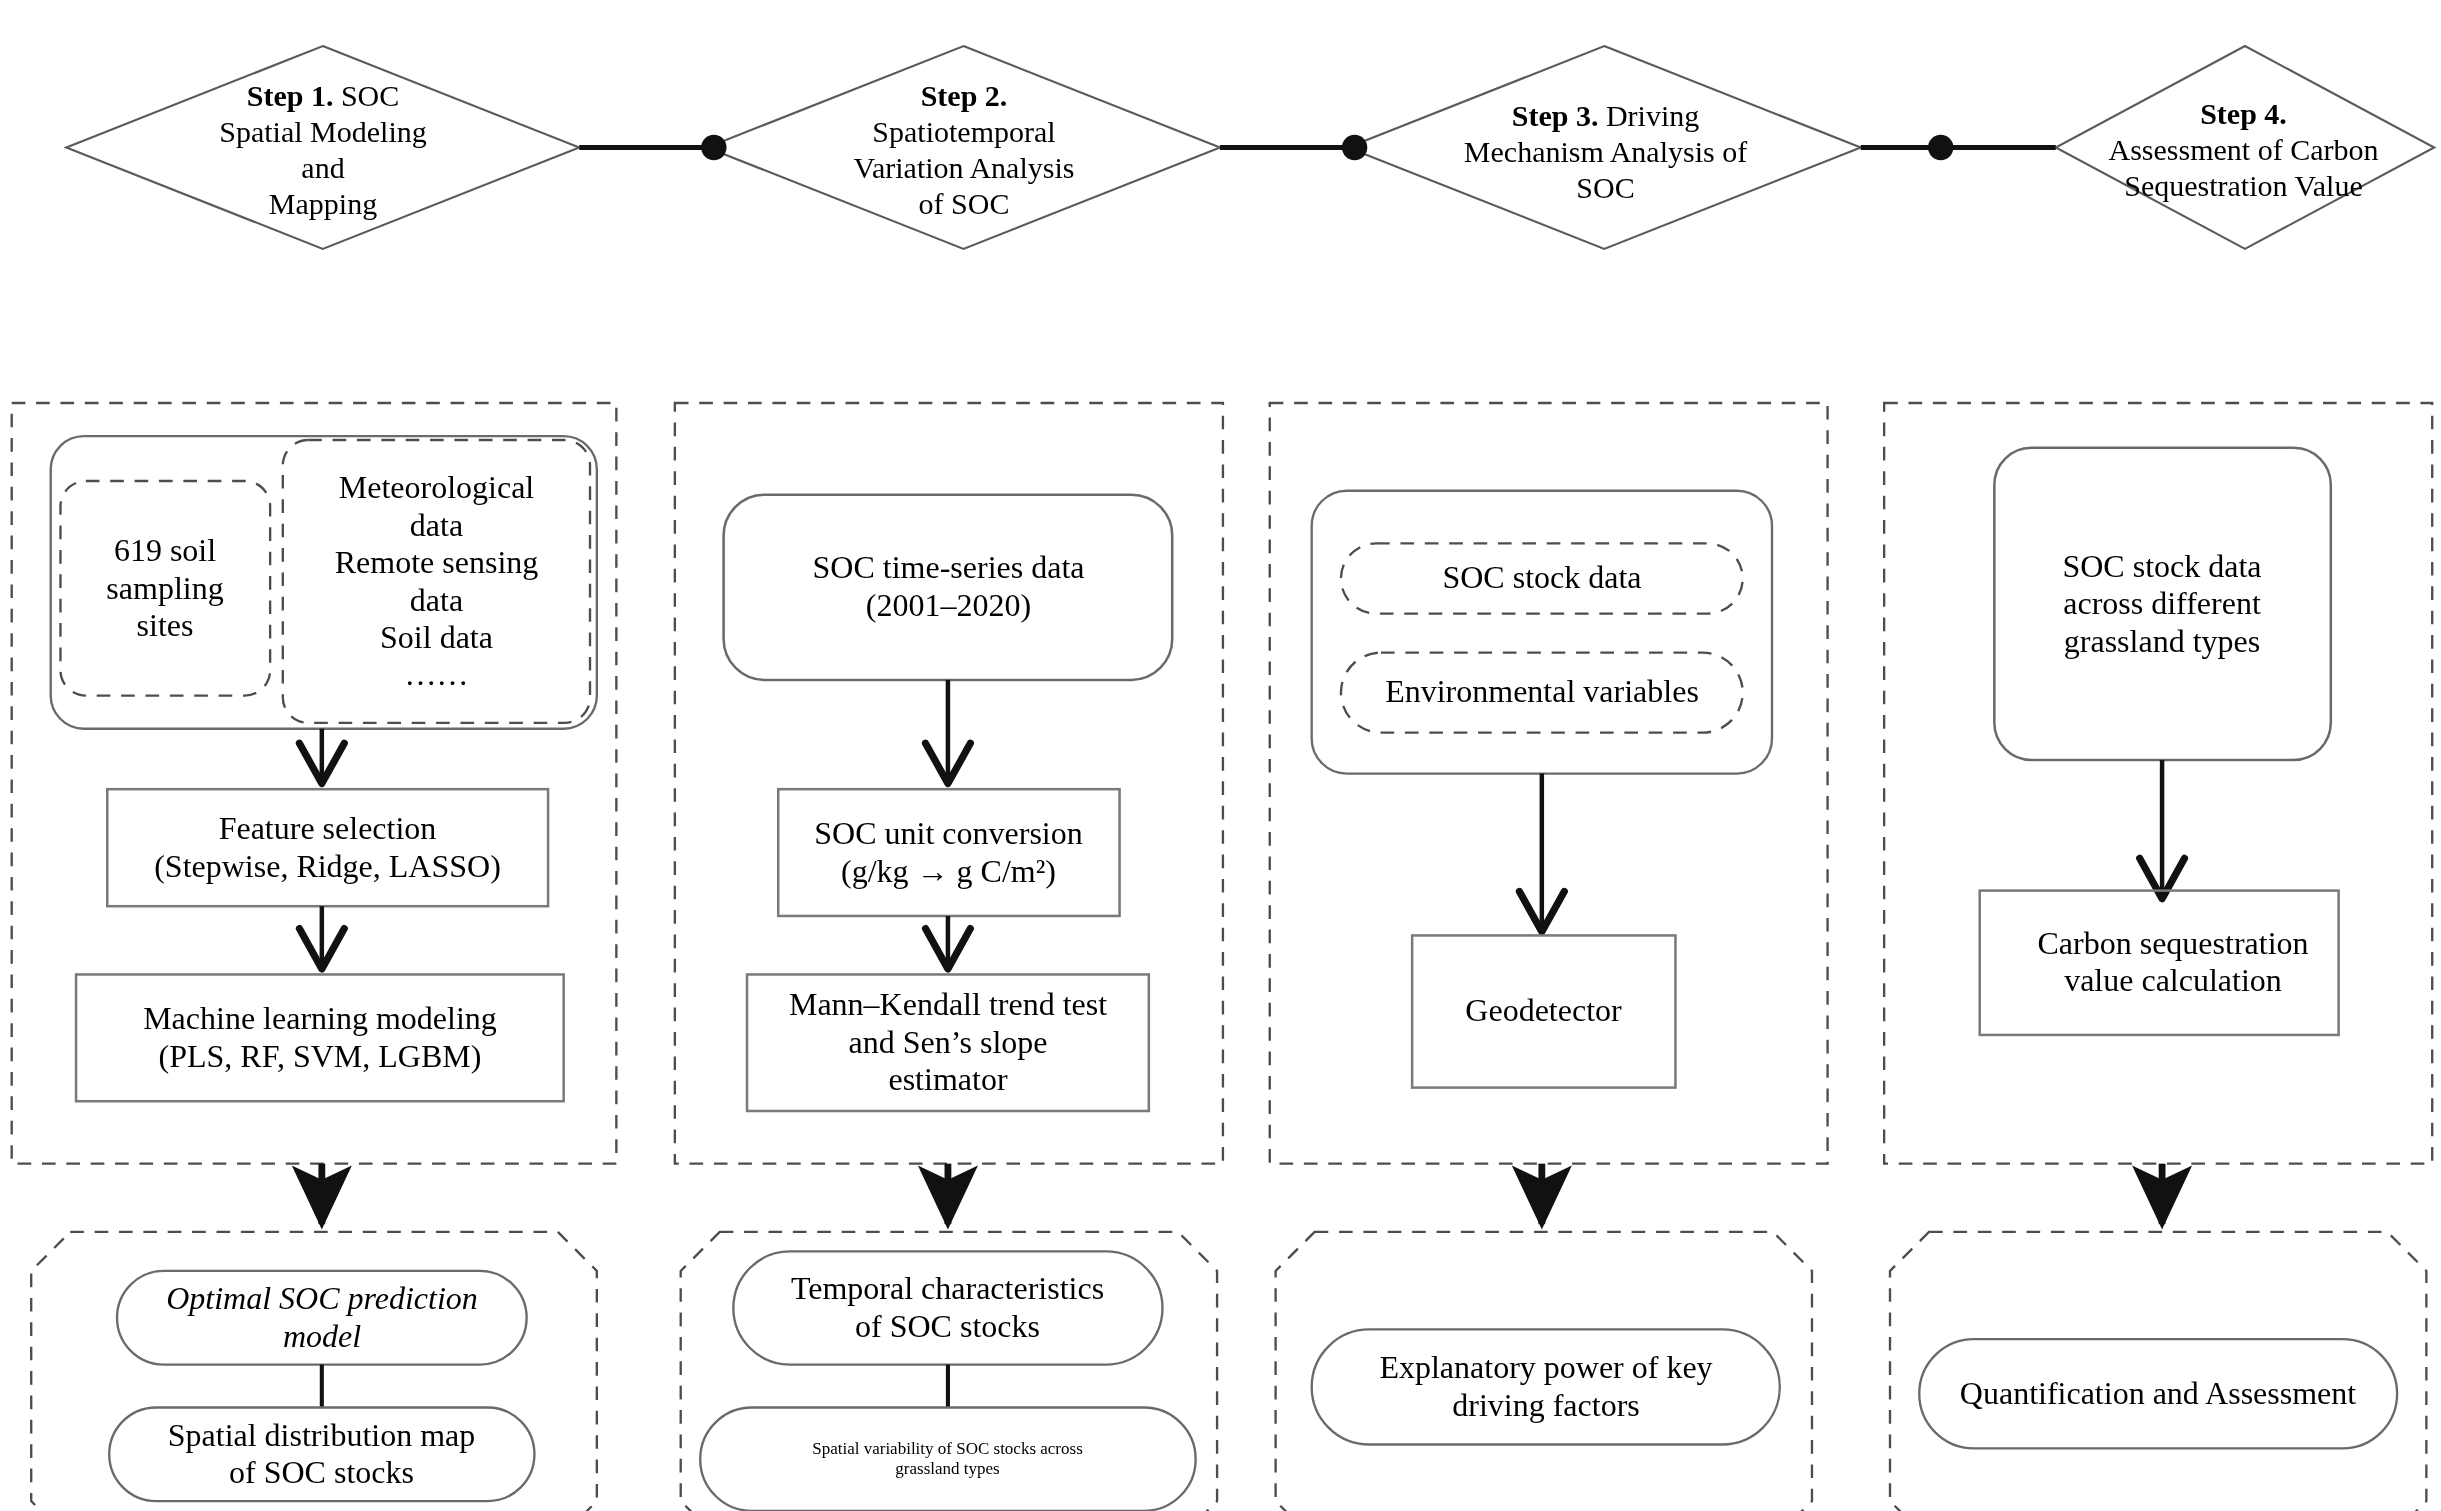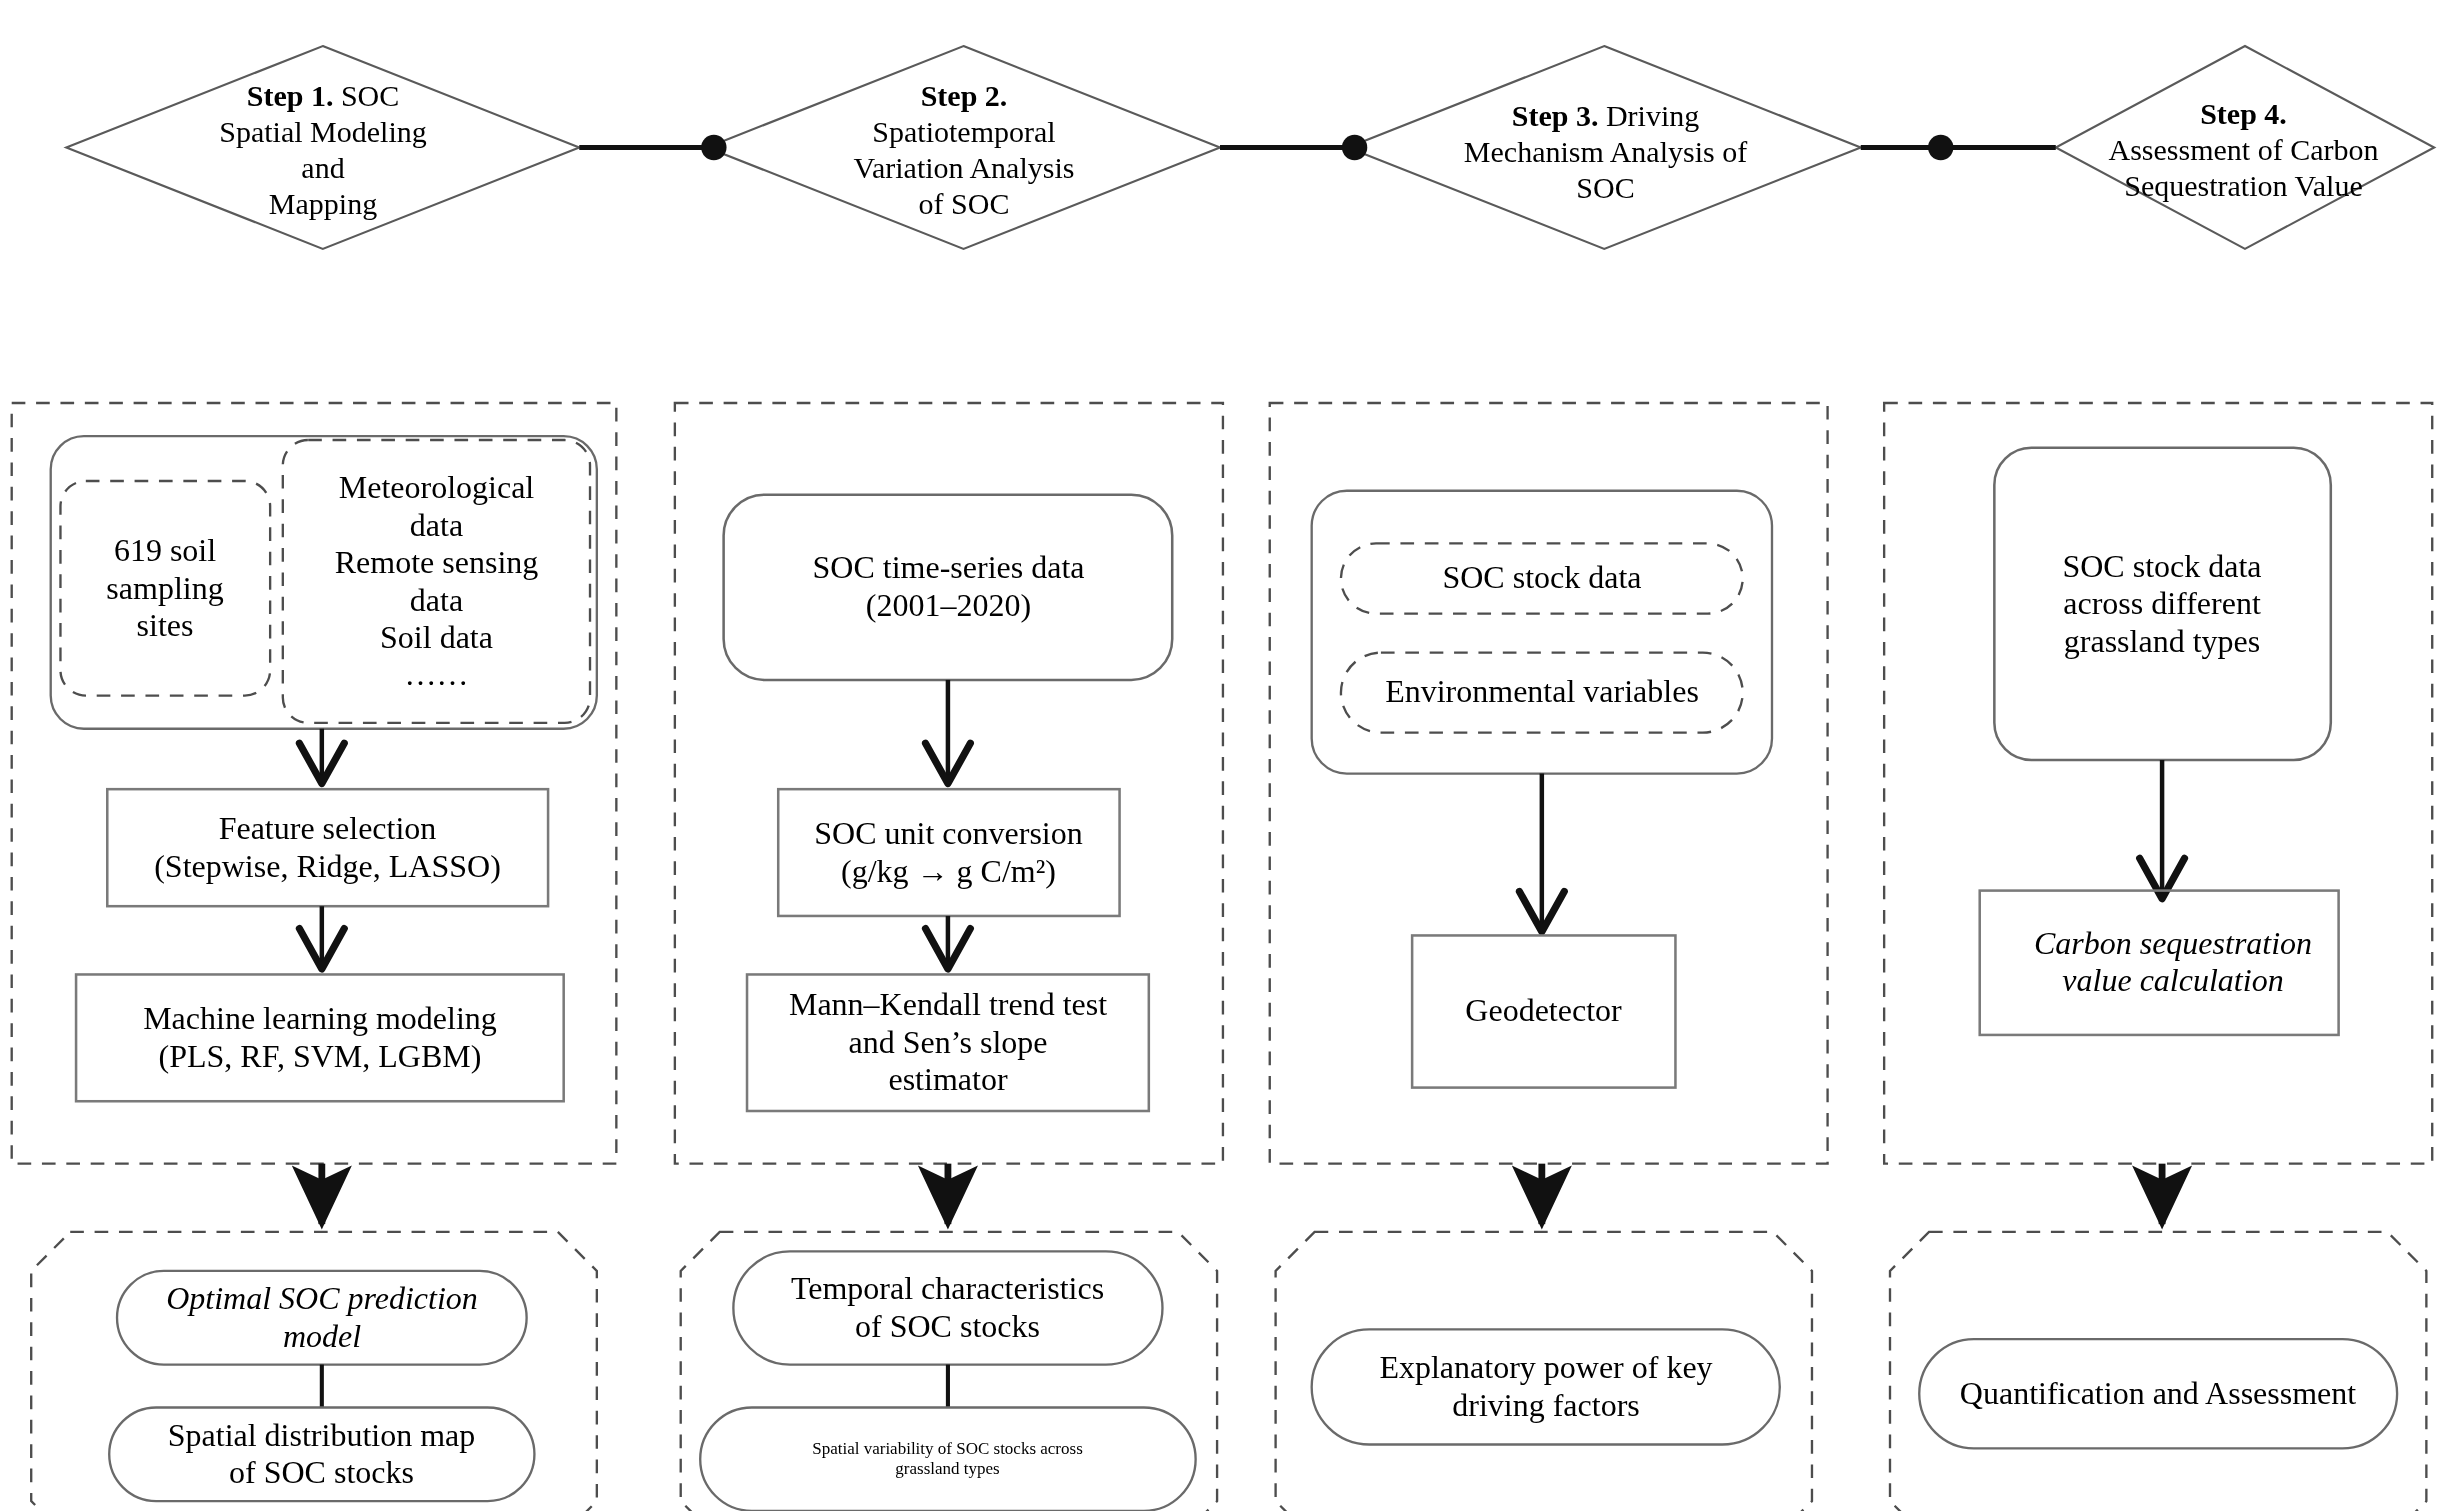--- a/index.html
+++ b/index.html
@@ -191,18 +191,18 @@
 
     <div class="txt box-text" style="left:1341px; top:503px; width:402px; height:70px;">SOC stock data</div>
     <div class="txt box-text" style="left:1341px; top:612px; width:402px; height:80px;">Environmental variables</div>
     <div class="txt box-text" style="left:1412px; top:895px; width:263px; height:152px;">Geodetector</div>
     <div class="txt pill-text" style="left:1312px; top:1289px; width:468px; height:115px;">Explanatory power of key
 driving factors</div>
 
     <div class="txt box-text" style="left:1994px; top:408px; width:336px; height:312px;">SOC stock data
 across different
 grassland types</div>
-    <div class="txt box-text" style="left:1980px; top:850px; width:386px; height:144px;font-style:italic;">Carbon sequestration
+    <div class="txt box-text" style="left:1980px; top:850px; width:386px; height:144px;">Carbon sequestration
 value calculation</div>
     <div class="txt pill-text" style="left:1919px; top:1299px; width:478px; height:109px;">Quantification and Assessment</div>
   </div>
 </div>
 
 
 </body></html>

